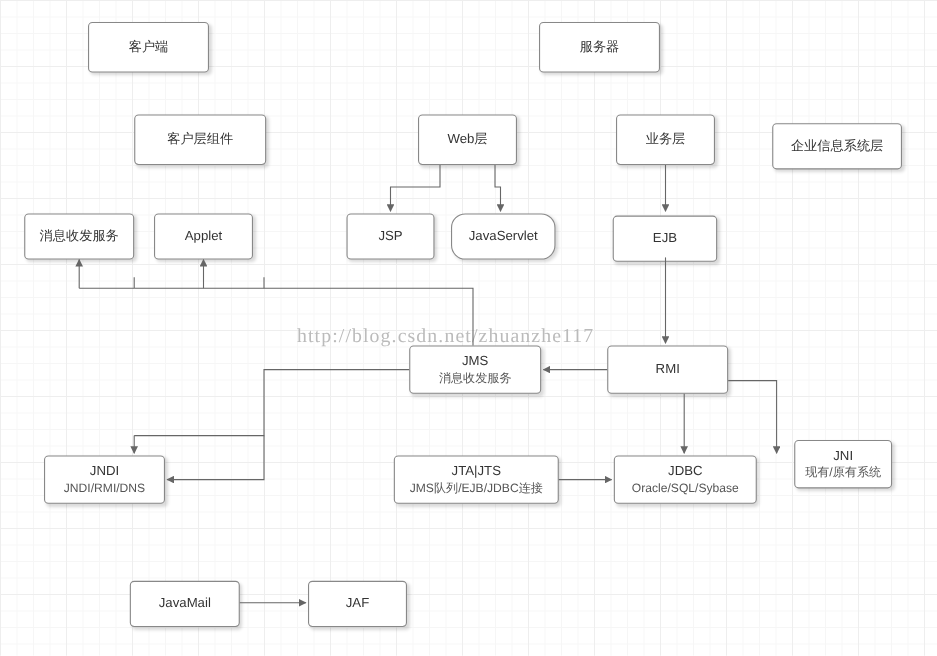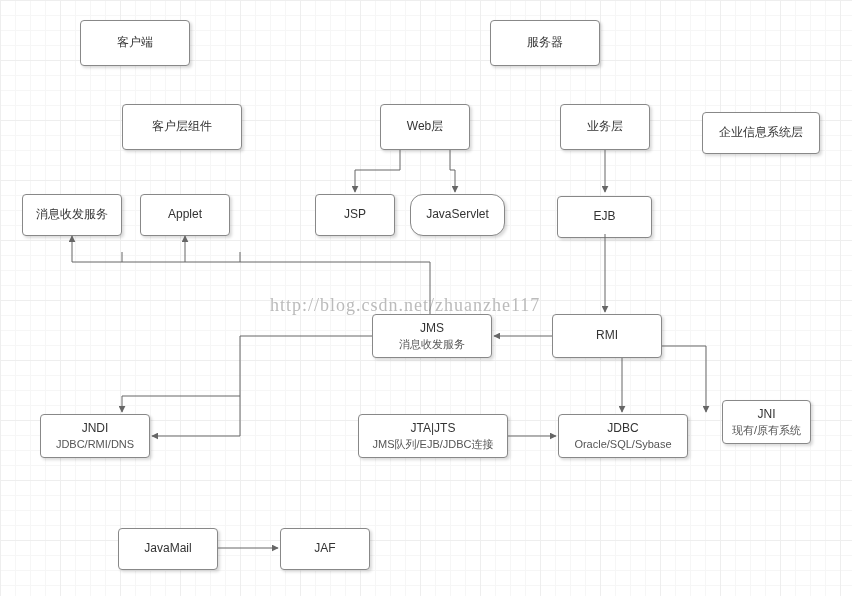--- a/index.html
+++ b/index.html
@@ -68,21 +68,21 @@
   <div class="box" style="left:372px;top:314px;width:120px;height:44px;">
     <span class="l1">JMS</span>
     <span class="l2">消息收发服务</span>
   </div>
   <div class="box" style="left:552px;top:314px;width:110px;height:44px;">
       <span class="l1">RMI</span>
     </div>
 
   <div class="box" style="left:40px;top:414px;width:110px;height:44px;text-align:right;">
     <span class="l1">JNDI</span>
-    <span class="l2">JDBC/RMI/DNS</span>
+    <span class="l2">JNDI/RMI/DNS</span>
   </div>
   <div class="box" style="left:358px;top:414px;width:150px;height:44px;text-align:right;">
     <span class="l1">JTA|JTS</span>
     <span class="l2">JMS队列/EJB/JDBC连接</span>
   </div>
   <div class="box" style="left:558px;top:414px;width:130px;height:44px;">
     <span class="l1">JDBC</span>
     <span class="l2">Oracle/SQL/Sybase</span>
   </div>
   <div class="box" style="left:722px;top:400px;width:89px;height:44px;">

